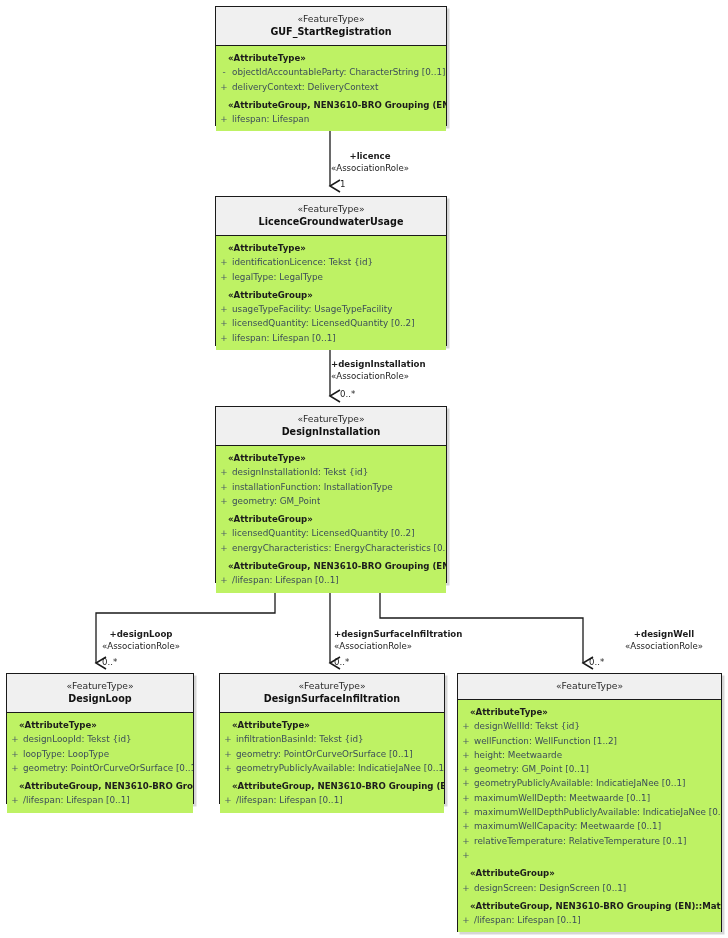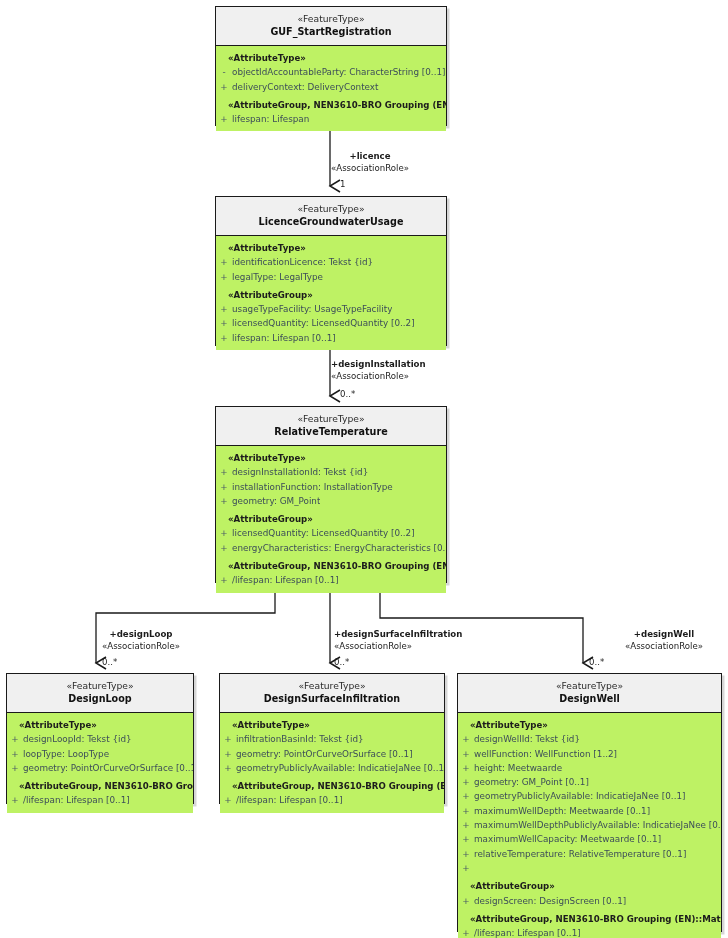--- a/index.html
+++ b/index.html
@@ -182,21 +182,21 @@
           </div>
           <div class="attr-row">
             <span class="attr-vis">+</span>
             <span class="attr-text">lifespan: Lifespan [0..1]</span>
           </div>
         </div>
       </div>
       <div class="uml-class" style="left: 215px; top: 406px; width: 232px; height: 177px;">
         <div class="uml-header">
           <div class="stereotype">«FeatureType»</div>
-          <div class="class-name">RelativeTemperature</div>
+          <div class="class-name">DesignInstallation</div>
         </div>
         <div class="uml-body">
           <div class="group-label">«AttributeType»</div>
           <div class="attr-row">
             <span class="attr-vis">+</span>
             <span class="attr-text">designInstallationId: Tekst {id}</span>
           </div>
           <div class="attr-row">
             <span class="attr-vis">+</span>
             <span class="attr-text">installationFunction: InstallationType</span>
@@ -273,21 +273,20 @@
           <div class="group-label">«AttributeGroup, NEN3610-BRO Grouping (EN)::M…</div>
           <div class="attr-row">
             <span class="attr-vis">+</span>
             <span class="attr-text">/lifespan: Lifespan [0..1]</span>
           </div>
         </div>
       </div>
       <div class="uml-class" style="left: 457px; top: 673px; width: 265px; height: 259px;">
         <div class="uml-header">
           <div class="stereotype">«FeatureType»</div>
-          <div class="class-name">DesignWell</div>
         </div>
         <div class="uml-body">
           <div class="group-label">«AttributeType»</div>
           <div class="attr-row">
             <span class="attr-vis">+</span>
             <span class="attr-text">designWellId: Tekst {id}</span>
           </div>
           <div class="attr-row">
             <span class="attr-vis">+</span>
             <span class="attr-text">wellFunction: WellFunction [1..2]</span>

